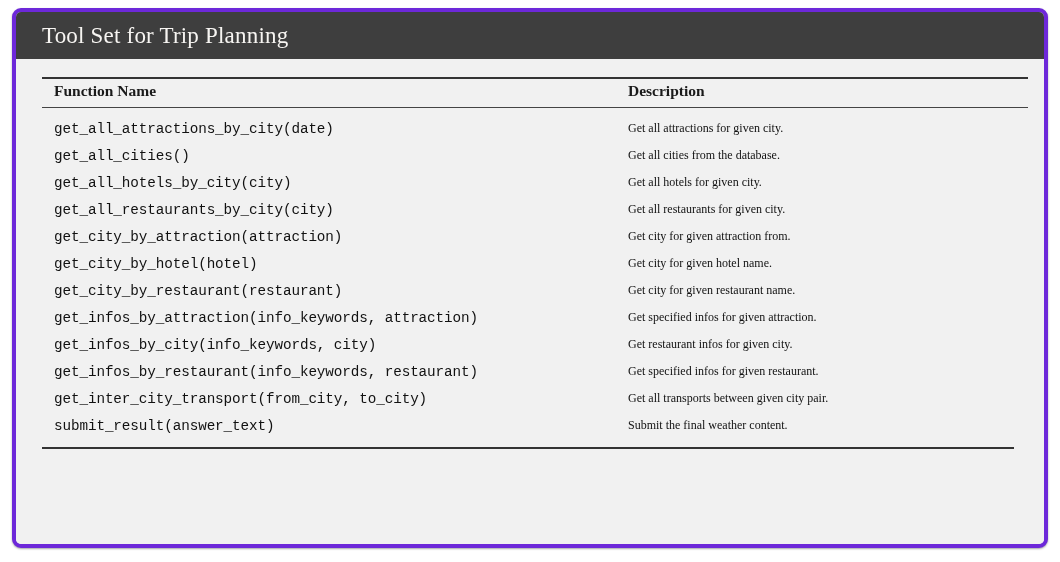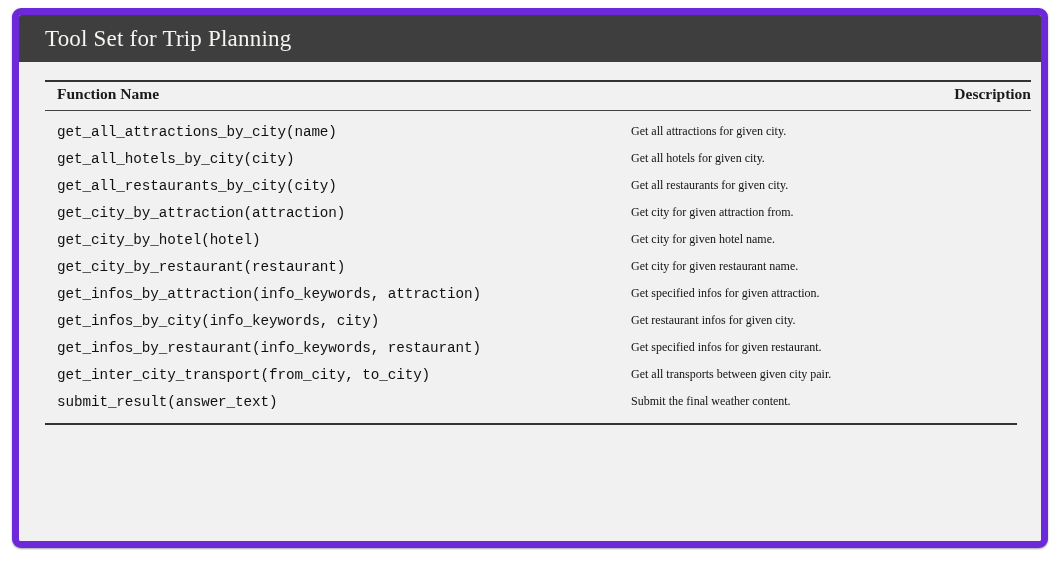--- a/index.html
+++ b/index.html
@@ -15,21 +15,21 @@
   }
 
   .figure-card {
     position: absolute;
     left: 12px;
     top: 8px;
     width: 1036px;
     height: 540px;
     box-sizing: border-box;
     background: #f1f1f1;
-    border: 7px solid #6d28d9;
+    border: 4px solid #6d28d9;
     border-radius: 9px;
     overflow: hidden;
     box-shadow: 0 1px 2px rgba(0,0,0,0.35);
   }
 
   .card-header {
     height: 47px;
     background: #3e3e3e;
     display: flex;
     align-items: center;
@@ -64,21 +64,21 @@
     font-family: "Liberation Serif", serif;
     font-size: 15.5px;
     font-weight: 700;
     color: #1a1a1a;
     padding: 3px 0 7px 0;
     border-top: 2px solid #333333;
     border-bottom: 1.2px solid #444444;
   }
 
   table.tool-table thead th.col-fn { width: 572px; padding-left: 12px; }
-  table.tool-table thead th.col-desc { width: 400px; padding-left: 2px; text-align: right; }
+  table.tool-table thead th.col-desc { width: 400px; padding-left: 2px; }
 
   table.tool-table tbody td {
     padding: 0;
     height: 27px;
     vertical-align: middle;
     color: #111111;
   }
 
   table.tool-table tbody tr:first-child td { padding-top: 7px; }
   table.tool-table tbody tr:last-child td { padding-bottom: 6px; }
@@ -118,22 +118,26 @@
 
     <table class="tool-table">
       <thead>
         <tr>
           <th class="col-fn">Function Name</th>
           <th class="col-desc">Description</th>
         </tr>
       </thead>
       <tbody id="table-body">
       <tr>
-            <td class="fn-cell">get_all_attractions_by_city(name)</td>
+            <td class="fn-cell">get_all_attractions_by_city(date)</td>
             <td class="desc-cell">Get all attractions for given city.</td>
+          </tr>
+          <tr>
+            <td class="fn-cell">get_all_cities()</td>
+            <td class="desc-cell">Get all cities from the database.</td>
           </tr>
           <tr>
             <td class="fn-cell">get_all_hotels_by_city(city)</td>
             <td class="desc-cell">Get all hotels for given city.</td>
           </tr>
           <tr>
             <td class="fn-cell">get_all_restaurants_by_city(city)</td>
             <td class="desc-cell">Get all restaurants for given city.</td>
           </tr>
           <tr>

